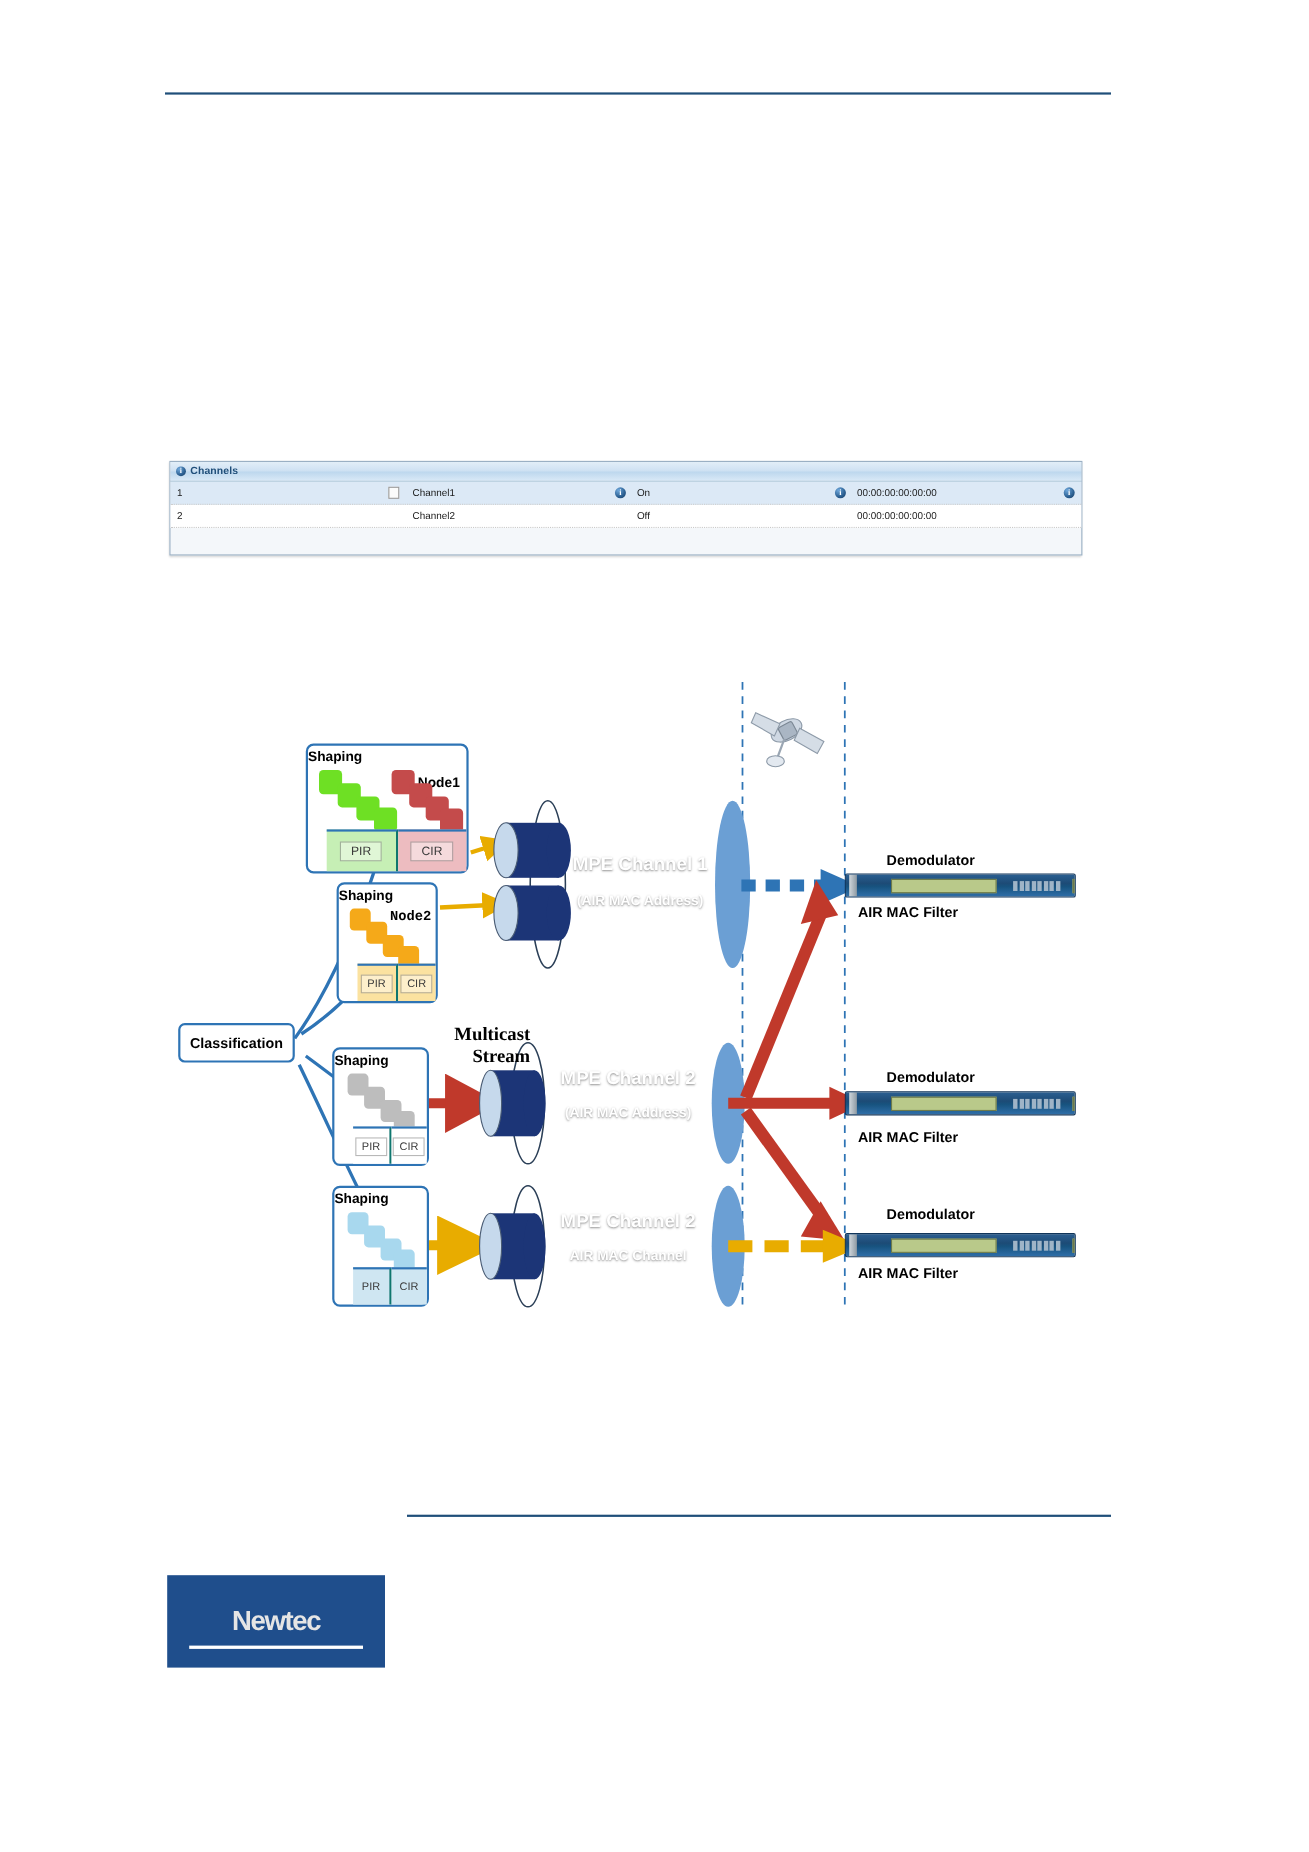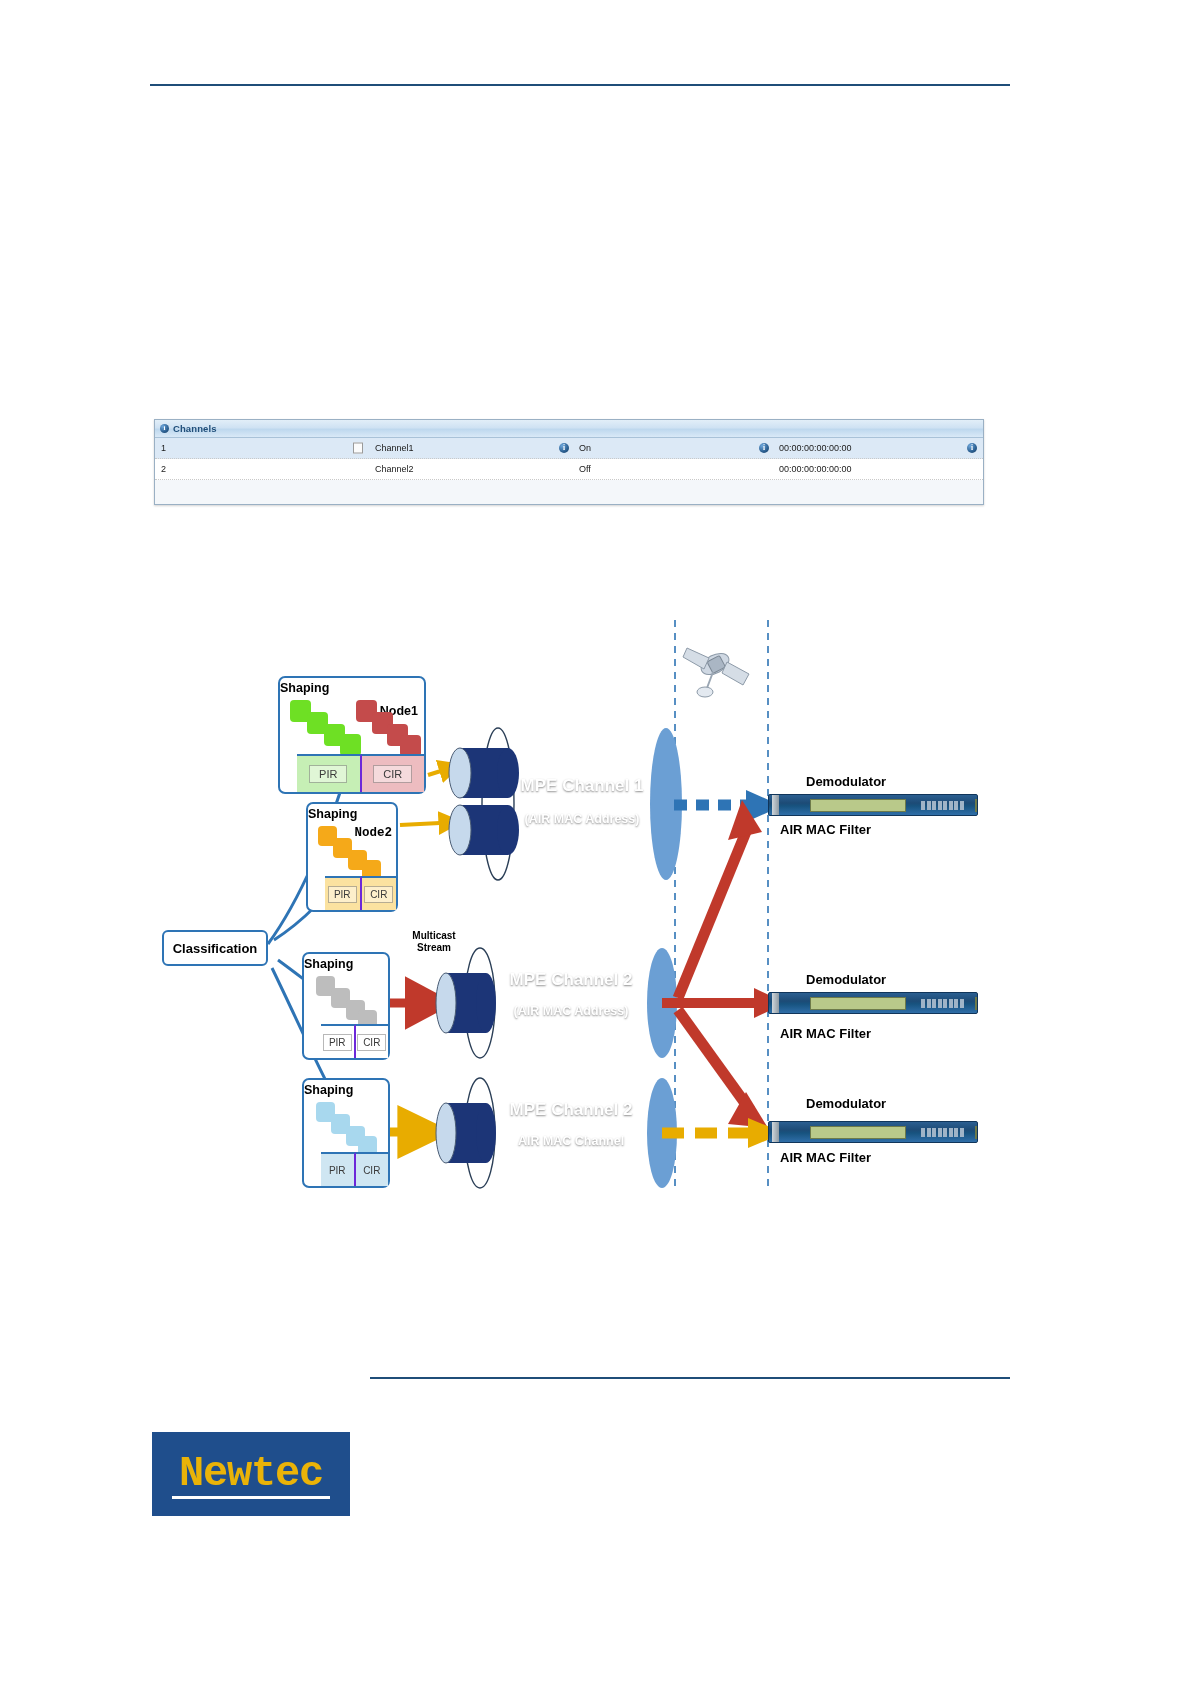--- a/index.html
+++ b/index.html
@@ -73,21 +73,21 @@
     font-size:12.5px;font-weight:bold;color:#000;
   }
   .shapebox .nodelab{
     position:absolute;right:6px;font-size:12.5px;font-weight:bold;color:#000;
   }
   .pirbar{position:absolute;left:0;bottom:0;display:flex;width:100%;height:38px;box-sizing:border-box;}
   .pirbar .half{
     flex:1;display:flex;align-items:center;justify-content:center;
     border-top:2px solid #2e74b5;box-sizing:border-box;
   }
-  .pirbar .half:first-child{border-right:2px solid #6d28d9;margin-left:17px;}
+  .pirbar .half:first-child{border-right:2px solid #0f766e;margin-left:17px;}
   .chip{
     font-size:11px;color:#3a3a3a;border:1px solid rgba(0,0,0,.28);
     padding:2px 9px;background:rgba(255,255,255,.45);
   }
   .blk{position:absolute;border-radius:4px;}
 
   
   .cyl{position:absolute;}
   .cyl .lab{
     position:absolute;left:0;right:0;text-align:center;color:#fff;font-weight:bold;
@@ -100,40 +100,40 @@
   .classbox{
     position:absolute;border:2px solid #2e74b5;border-radius:6px;background:#fff;
     display:flex;align-items:center;justify-content:center;
     font-size:13px;font-weight:bold;color:#000;box-sizing:border-box;
   }
 
   
   .lbl{position:absolute;font-weight:bold;color:#000;}
   .lbl.demod{font-size:13px;padding-left:24px;}
   .lbl.filter{font-size:13px;}
-  .lbl.mcast{font-size:10px;text-align:center;line-height:1.15;}
+  .lbl.mcast{font-size:17px;text-align:right;line-height:1.15;font-family:Liberation Serif, serif;}
 
   
   .device{position:absolute;height:22px;border-radius:2px;overflow:hidden;
     background:linear-gradient(to bottom,#2b5f91 0%,#1d4b76 40%,#17537f 55%,#2f6ea8 100%);
     border:1px solid #10355a;box-sizing:border-box;display:flex;align-items:center;padding:0 3px;gap:3px;}
   .device .earL,.device .earR{width:7px;height:100%;background:linear-gradient(to right,#cfd6db,#8e9aa3);flex:0 0 auto;}
   .device .scr{width:94px;height:11px;background:#b9c98a;border:1px solid #6d7a4a;flex:0 0 auto;margin-left:28px;}
   .device .btnblk{display:flex;gap:1.5px;margin-left:12px;}
   .device .btnblk i{width:4px;height:9px;background:#9fb4c7;display:block;}
   .device .grn{width:20px;height:11px;background:#b9c98a;border:1px solid #6d7a4a;margin-left:8px;}
 
   
   .logo{
     position:absolute;left:152px;top:1432px;width:198px;height:84px;
     background:#1f4e8c;display:flex;align-items:center;justify-content:center;
   }
   .logo .txt{
-    color:#eab308;font-size:42px;font-weight:bold;letter-spacing:-1.2px;
-    font-family:Liberation Mono, monospace;
+    color:#e5e5e5;font-size:25px;font-weight:bold;letter-spacing:-1.2px;
+    font-family:Liberation Sans, sans-serif;
   }
   .logo .bar{position:absolute;left:20px;bottom:17px;width:158px;height:3px;background:#ffffff;}
 </style>
 </head>
 <body>
 
 <div class="page">
 
   <div class="hdr-rule"></div>
   <div class="ftr-rule"></div>

